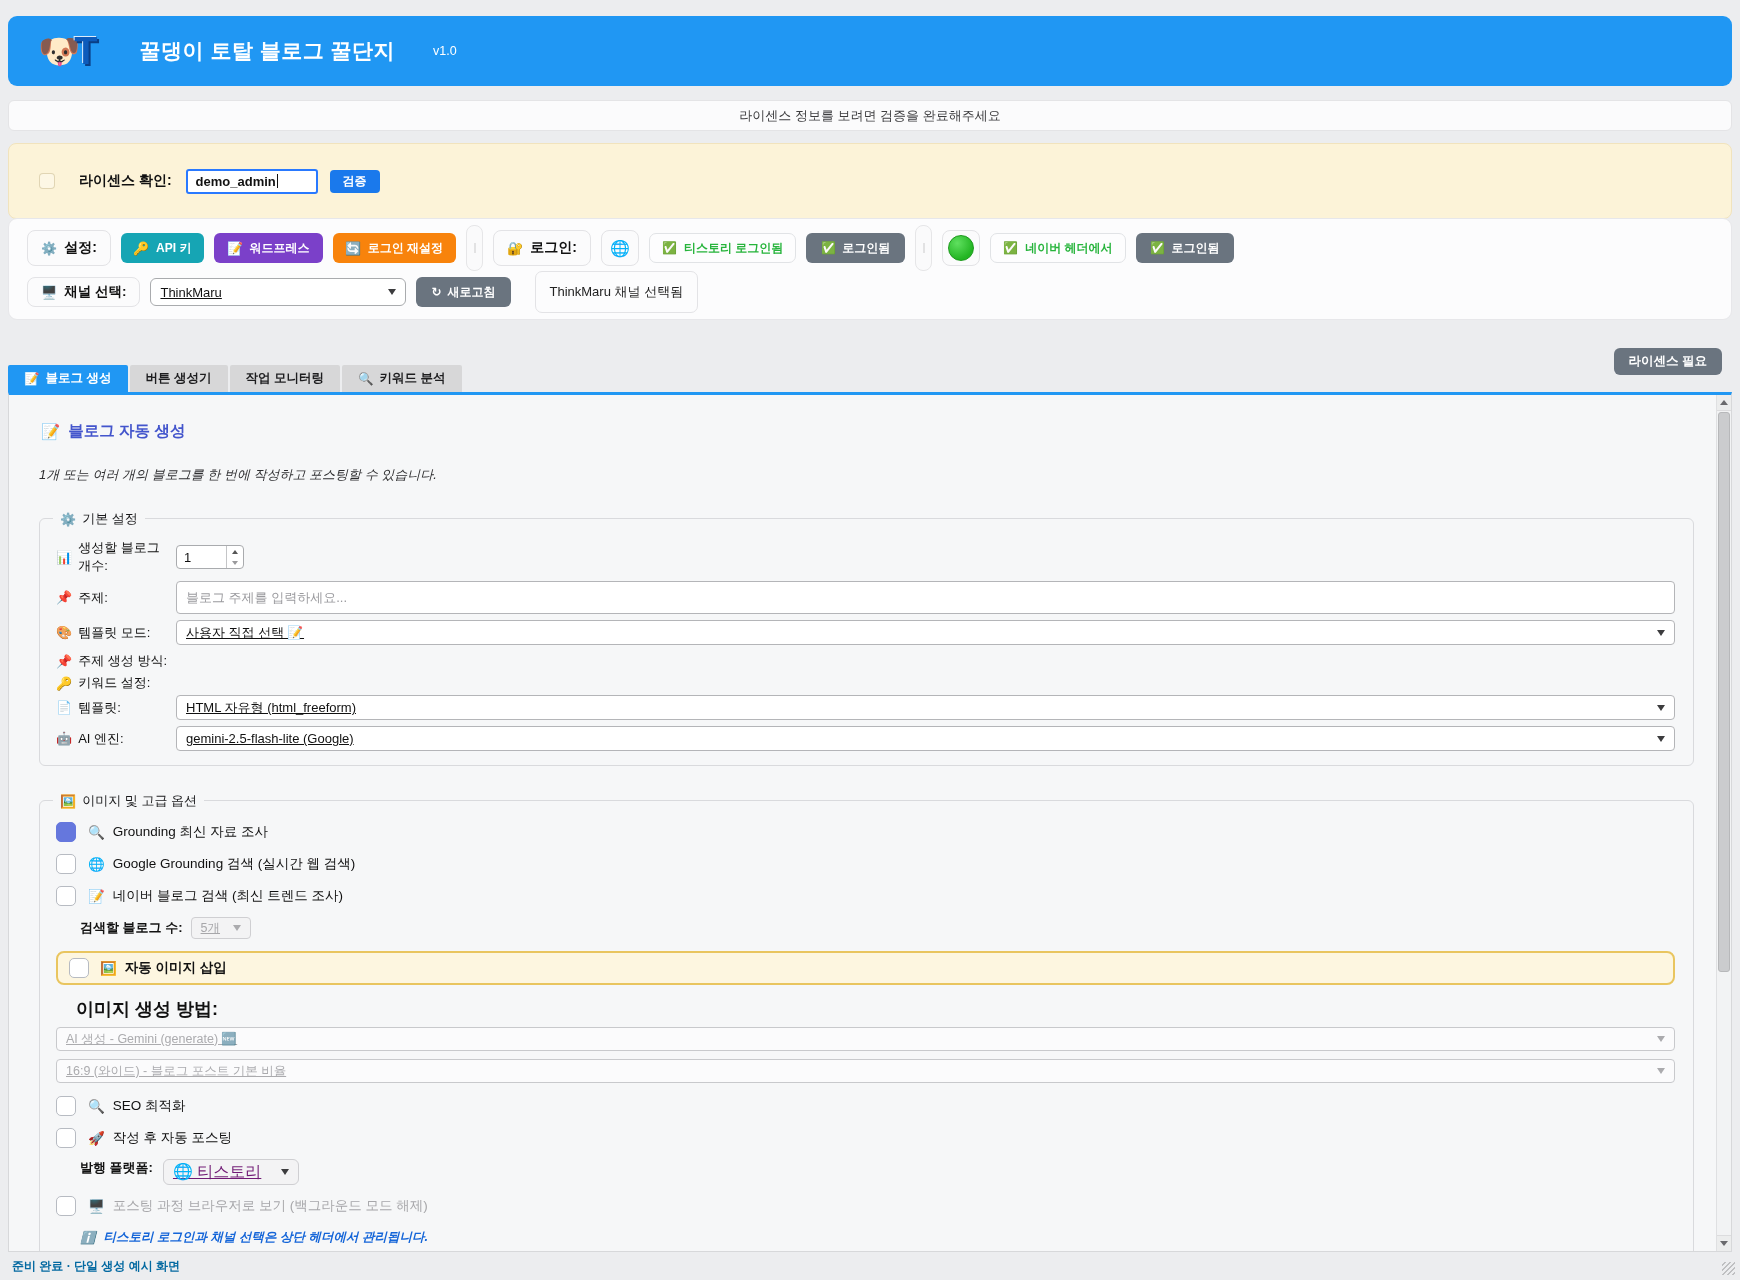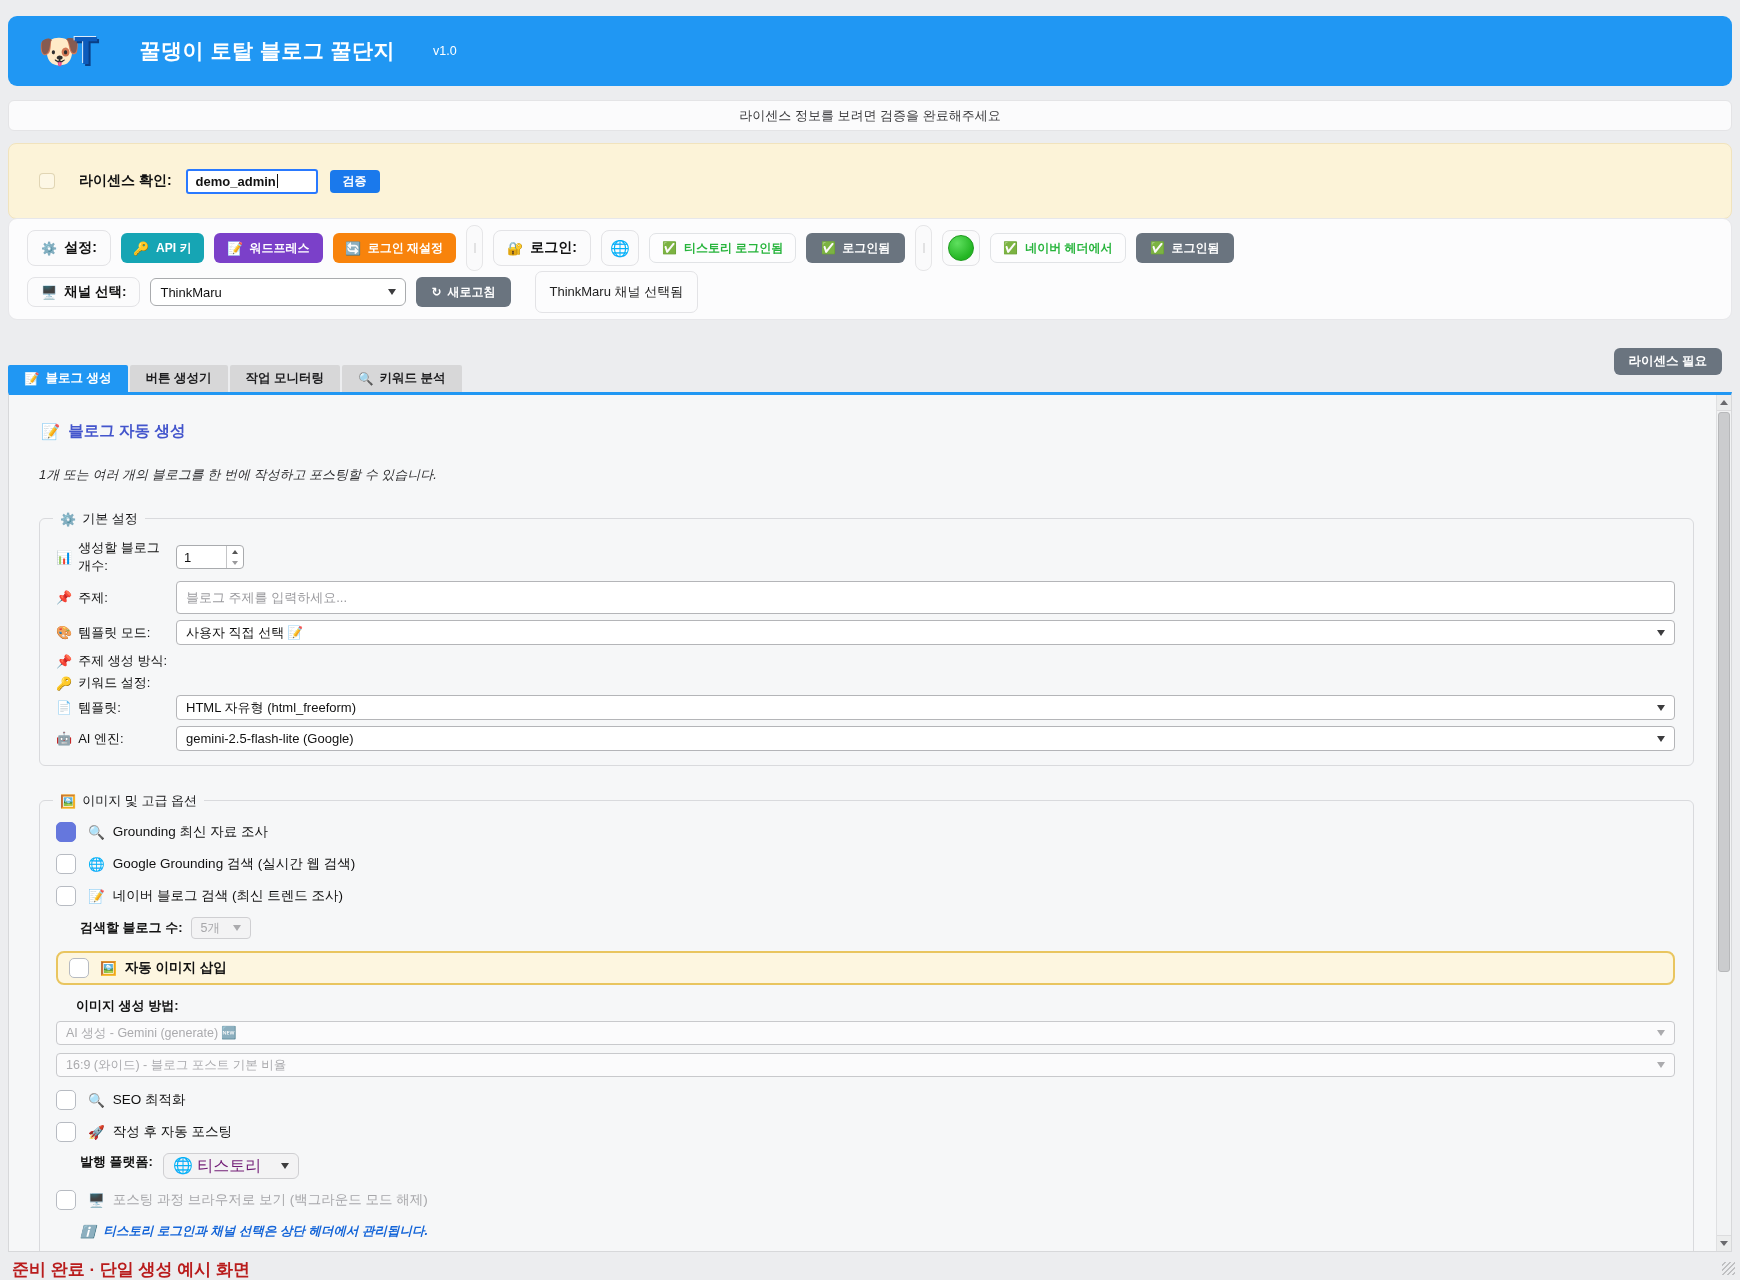--- a/index.html
+++ b/index.html
@@ -36,21 +36,21 @@
   .bicon { font-size:13px; line-height:1; }
   .btn-teal   { background:#16a5b4; color:#fff; height:30px; padding:0 13px; }
   .btn-purple { background:#7b40c9; color:#fff; height:30px; padding:0 13px; }
   .btn-orange { background:#f8830c; color:#fff; height:30px; padding:0 13px; }
   .btn-slate  { background:#6a747f; color:#fff; height:30px; padding:0 15px; }
   .chip { display:inline-flex; align-items:center; gap:7px; background:#fdfdfe; border:1px solid #e1e3e6; border-radius:7px; height:30px; padding:0 12px; font-size:12px; font-weight:bold; color:#27b43c; }
   .sep-pill { width:17px; height:46px; border:1px solid #e6e6e8; border-radius:8px; background:#fafafb; position:relative; }
   .sep-pill::after { content:""; position:absolute; left:50%; top:50%; transform:translate(-50%,-50%); width:1px; height:10px; background:#c9c9cc; }
   .icon-btn { width:38px; height:36px; border:1px solid #e3e3e6; border-radius:8px; background:#fbfbfc; display:inline-flex; align-items:center; justify-content:center; font-size:16px; }
   .dot-green { width:26px; height:26px; border-radius:50%; background:radial-gradient(circle at 35% 30%, #5fe05f, #23b523 70%); border:1px solid #1a9a1a; }
-  .combo { background:#fff; border:1px solid #a9abae; border-radius:6px; height:28px; display:flex; align-items:center; justify-content:space-between; padding:0 9px; font-size:13px; }
+  .combo { background:#fff; border:1px solid #a9abae; border-radius:6px; height:28px; display:flex; align-items:center; justify-content:space-between; padding:0 9px; font-size:13px;text-decoration:underline; }
   .channel-combo { width:256px; }
   .carrow { width:0; height:0; border-left:4.5px solid transparent; border-right:4.5px solid transparent; border-top:6px solid #3c3c3e; margin-left:8px; flex:none; }
   .chan-status { display:inline-flex; align-items:center; background:#fcfcfd; border:1px solid #e3e3e6; border-radius:7px; height:42px; padding:0 14px; font-size:13px; color:#222; margin-left:14px; }
 
   
   .tabs { position:absolute; left:8px; top:365px; height:27px; display:flex; gap:2px; }
   .tab { display:inline-flex; align-items:center; gap:6px; height:27px; padding:0 16px; background:#d7d7d8; color:#1d1d1f; font-size:12.5px; font-weight:bold; border-radius:2px 2px 0 0; }
   .tab.active { background:#2097f3; color:#fff; }
   .ticon:empty { display:none; }
   .lic-req { position:absolute; right:18px; top:348px; height:27px; border-radius:6px; font-size:12.5px; }
@@ -87,40 +87,40 @@
   .cblabel.dis, .dis-text { color:#a7a7aa; }
 
   .search-row { display:flex; align-items:center; margin:2px 0 4px 24px; }
   .search-row .slabel { font-size:13px; font-weight:bold; margin-right:8px; }
   .combo.dsm { width:60px; height:22px; background:#f3f3f4; border-color:#cfcfd2; color:#a7a7aa; font-size:12.5px; border-radius:4px; }
   .combo.dsm .carrow, .combo.dis .carrow { border-top-color:#ababae; }
 
   .autoimg { margin-top:12px; height:34px; border:2px solid #e9c55f; background:#fdf6e0; border-radius:8px; display:flex; align-items:center; gap:11px; padding:0 11px; }
   .autoimg .cblabel { margin-left:0; font-weight:bold; }
 
-  .imethod { margin:12px 0 6px 20px; font-size:13px; font-weight:bold; }
+  .imethod { margin:12px 0 6px 20px; font-size:18px; font-weight:bold; }
   .combo.dis { height:24px; margin-bottom:8px; background:#fbfbfc; border-color:#c8c9cc; color:#ababae; border-radius:4px; font-size:12.5px; }
 
   .plat-row { display:flex; margin:4px 0 10px 24px; }
   .plat-row .slabel { font-size:13px; font-weight:bold; margin-right:10px; }
   .combo.plat { width:136px; height:26px; background:#f3f3f4; border-color:#cfcfd2; color:#701a75; font-size:16px; }
 
   .info-note { margin:12px 0 0 24px; display:flex; align-items:center; gap:8px; color:#1465d8; font-size:12.5px; font-style:italic; font-weight:bold; }
 
   
   .vscroll { position:absolute; top:0; right:0; bottom:0; width:15px; background:#f2f3f4; border-left:1px solid #dfe0e2; }
   .sb-btn { position:absolute; left:0; right:0; height:16px; background:#eceded; display:flex; align-items:center; justify-content:center; }
   .sb-up { top:0; border-bottom:1px solid #dcdcde; }
   .sb-down { bottom:0; border-top:1px solid #dcdcde; }
   .tri-up { width:0; height:0; border-left:4px solid transparent; border-right:4px solid transparent; border-bottom:5px solid #6a6a6e; }
   .tri-down { width:0; height:0; border-left:4px solid transparent; border-right:4px solid transparent; border-top:5px solid #6a6a6e; }
   .sb-thumb { position:absolute; left:1px; right:1px; top:17px; height:560px; background:#cbccce; border:1px solid #b7b8ba; border-radius:3px; }
 
   
-  .statusbar { position:absolute; left:12px; top:1258px; font-size:17px; font-weight:bold; color:#b91c1c;text-align:right; }
+  .statusbar { position:absolute; left:12px; top:1258px; font-size:12px; font-weight:bold; color:#0369a1;text-align:right; }
   .grip { position:absolute; right:5px; bottom:5px; width:13px; height:13px; background:repeating-linear-gradient(135deg, transparent 0 2px, #bfc0c2 2px 3.5px); }
 </style>
 </head>
 <body>
 
 <div class="header">
   <div class="logo">
     <span class="logo-dog">🐶</span>
     <span class="logo-t">T</span>
   </div>

